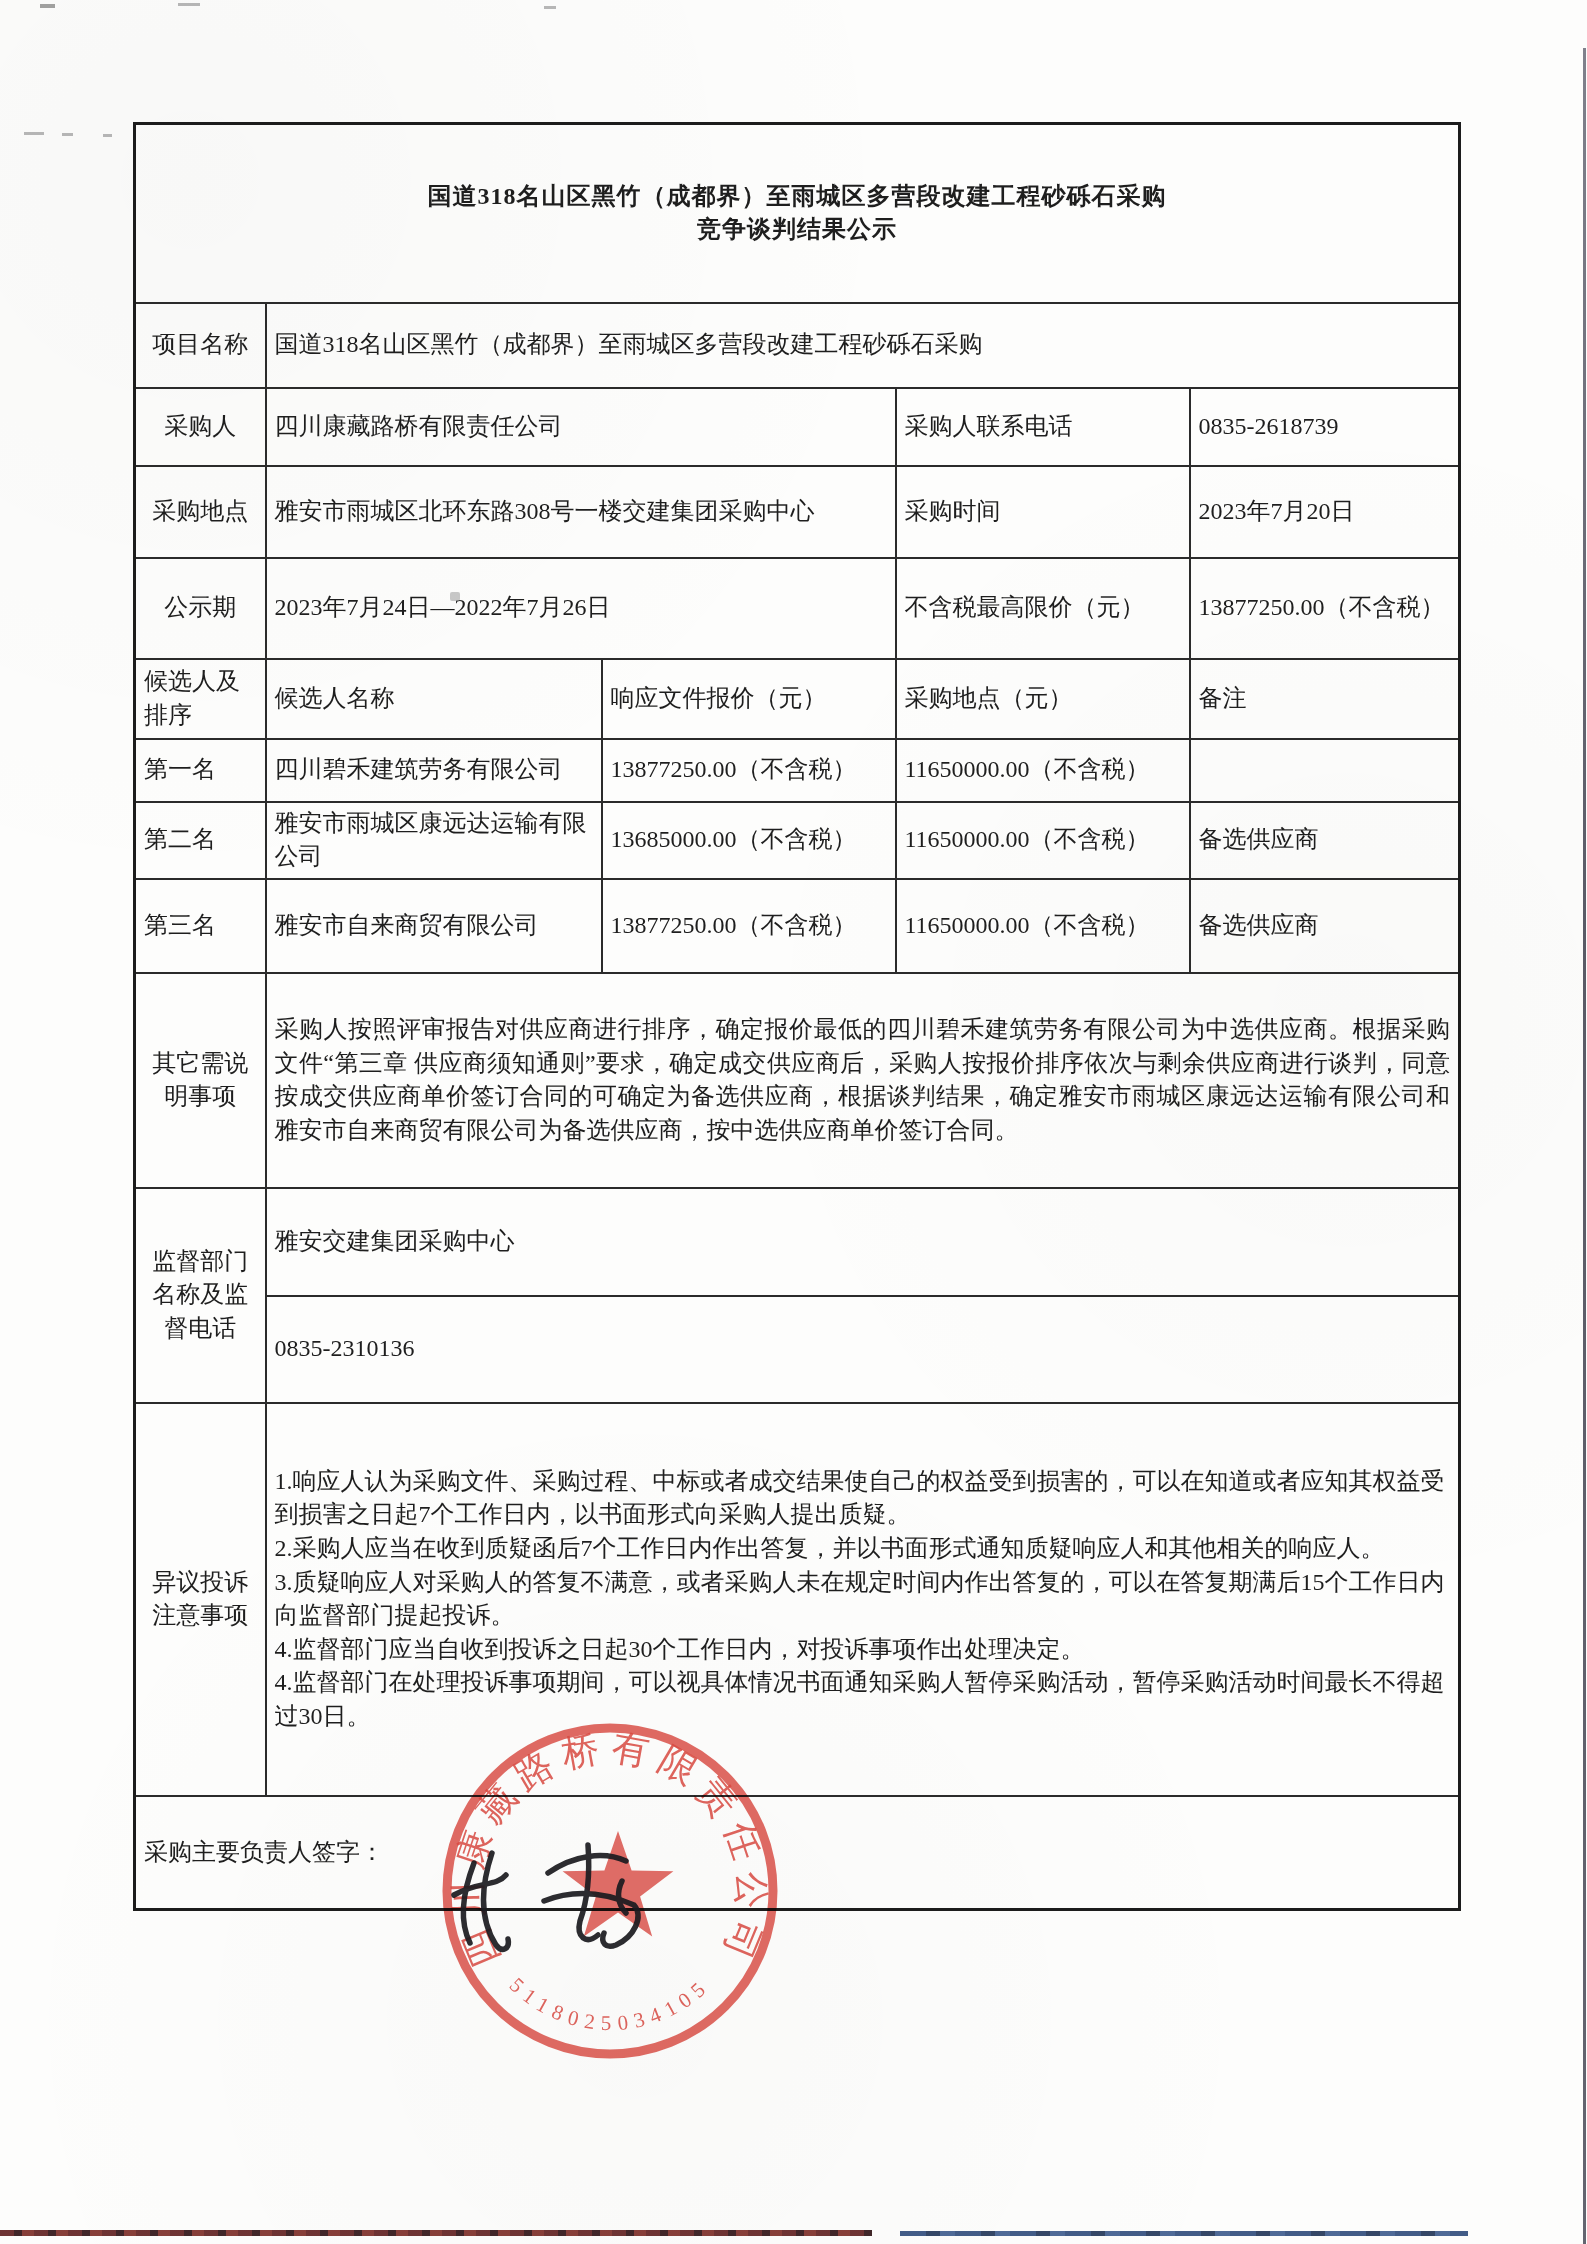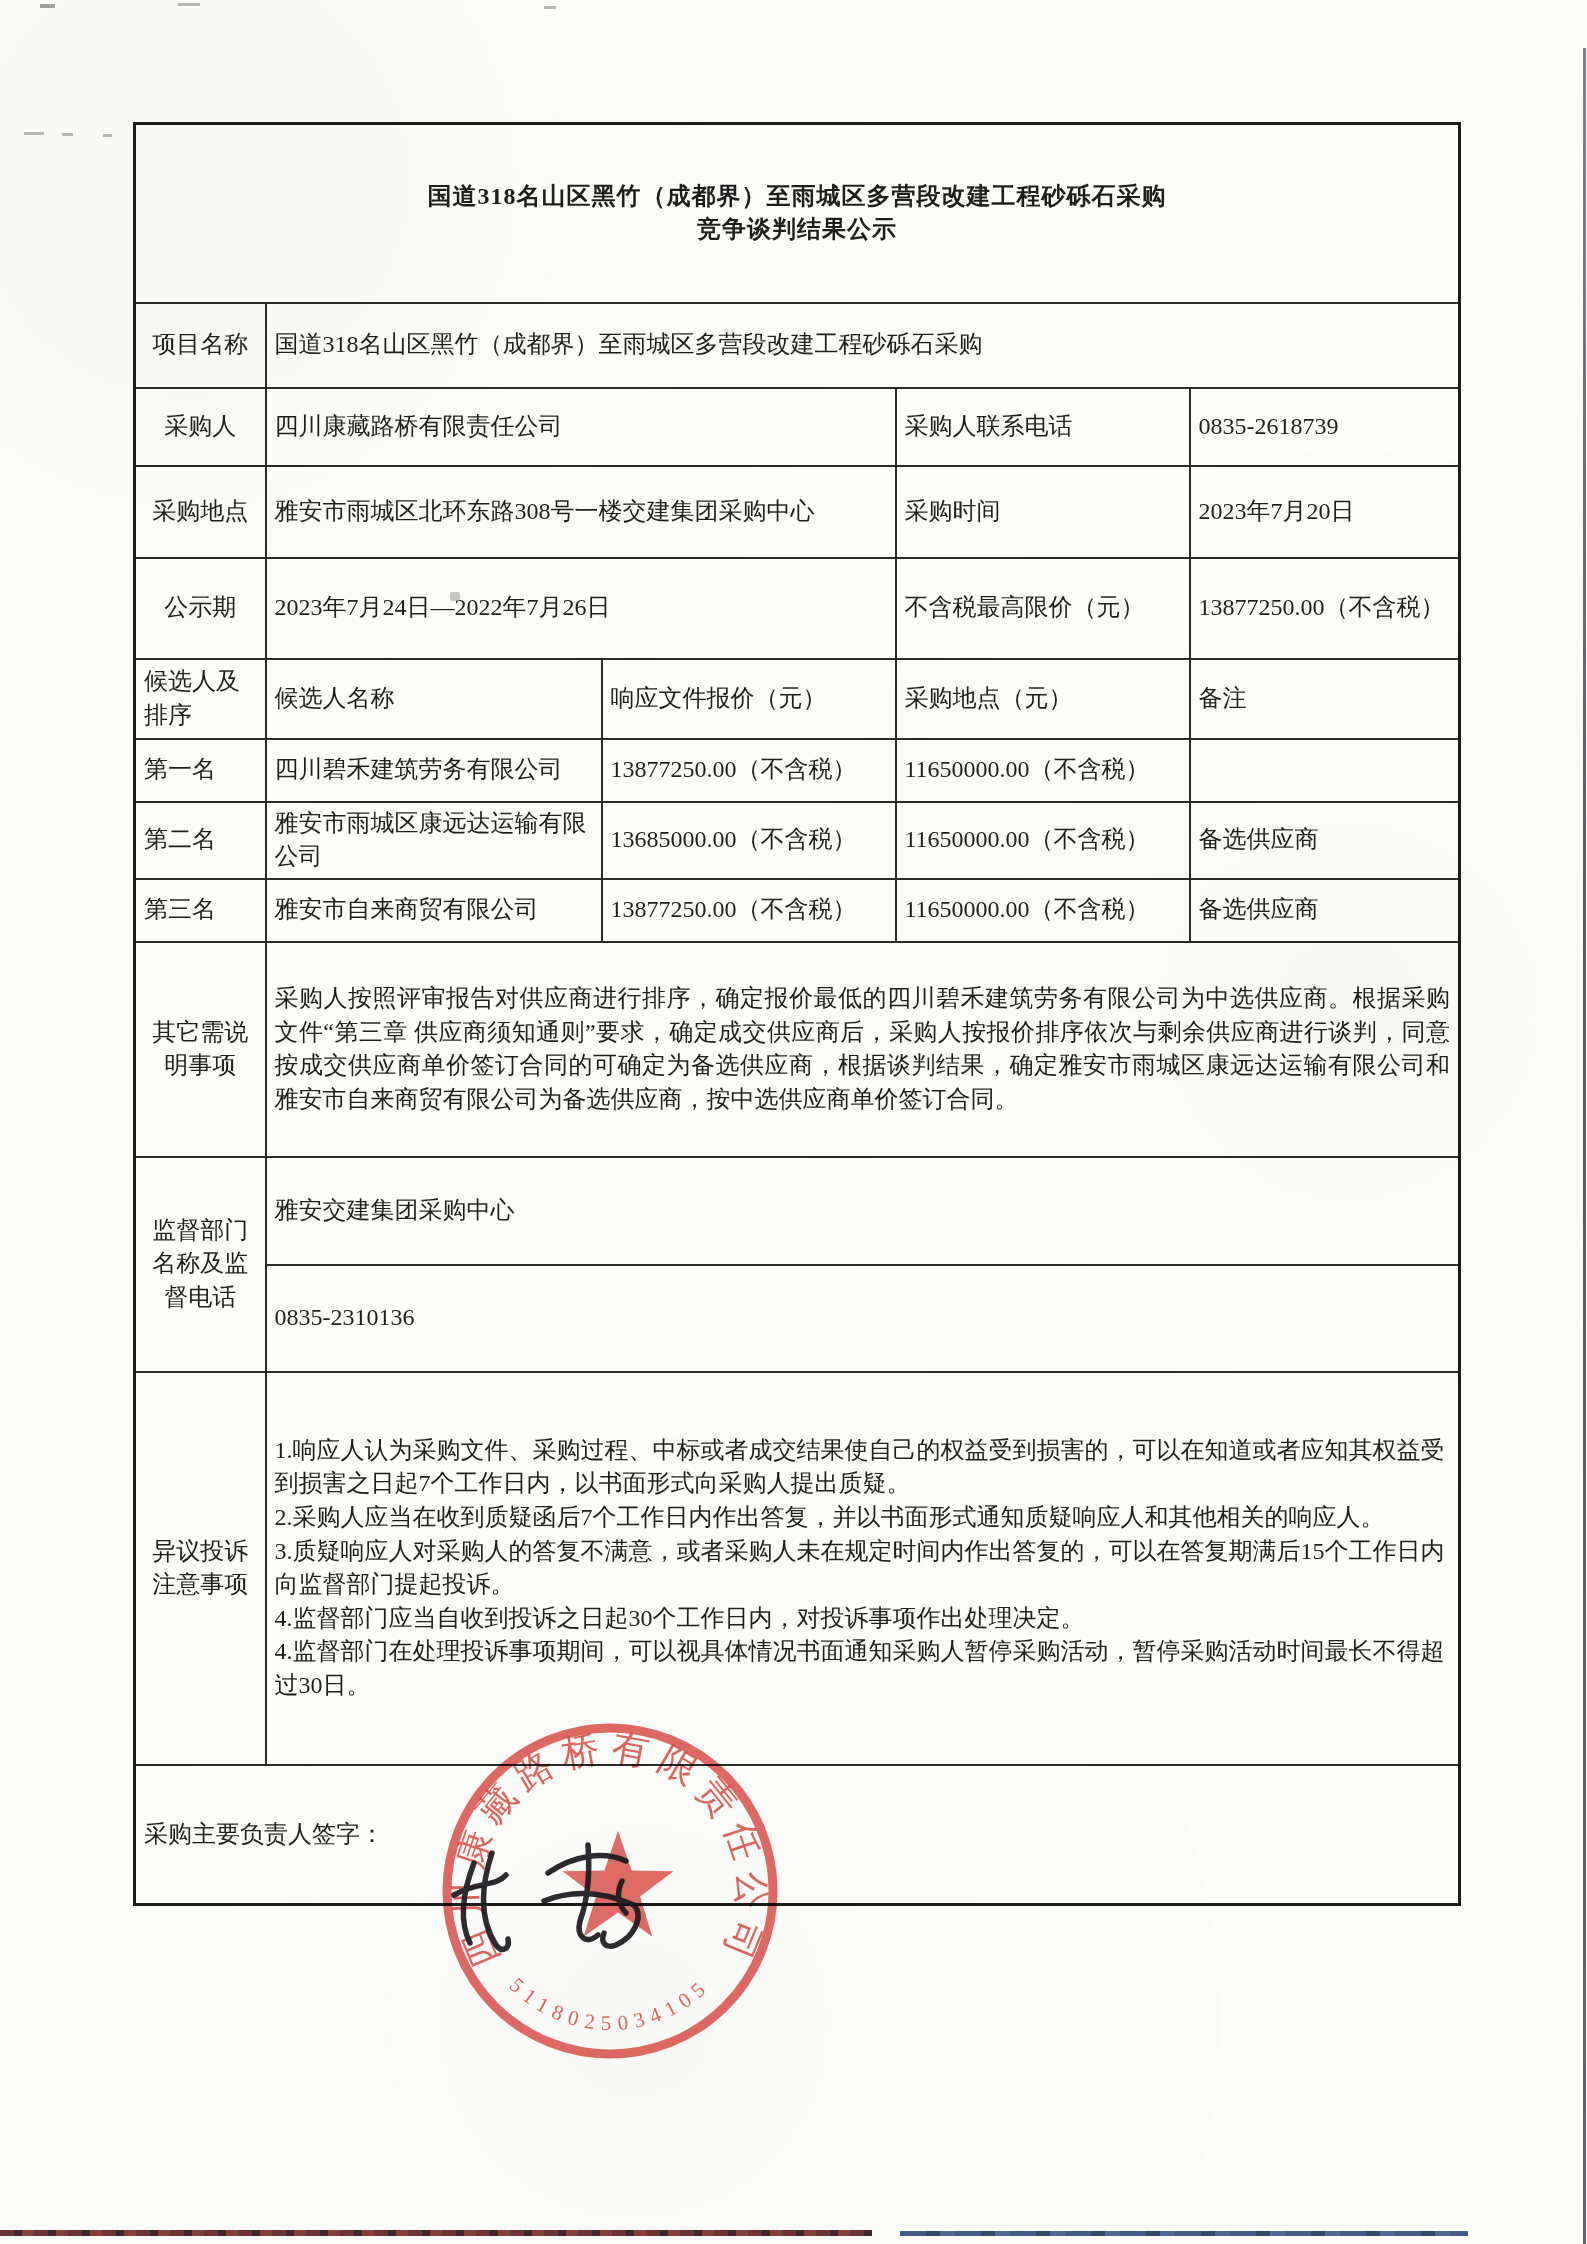--- a/index.html
+++ b/index.html
@@ -149,21 +149,21 @@
     </tr>
 
     <tr style="height:77px">
       <td class="c rank2">第二名</td>
       <td class="c">雅安市雨城区康远达运输有限公司</td>
       <td class="c">13685000.00（不含税）</td>
       <td class="c">11650000.00（不含税）</td>
       <td class="c">备选供应商</td>
     </tr>
 
-    <tr style="height:63px">
+    <tr style="height:94px">
       <td class="c">第三名</td>
       <td class="c">雅安市自来商贸有限公司</td>
       <td class="c">13877250.00（不含税）</td>
       <td class="c">11650000.00（不含税）</td>
       <td class="c">备选供应商</td>
     </tr>
 
     <tr style="height:215px">
       <td class="lbl thick-top">其它需说明事项</td>
       <td colspan="4" class="justify thick-top">采购人按照评审报告对供应商进行排序，确定报价最低的四川碧禾建筑劳务有限公司为中选供应商。根据采购文件“第三章 供应商须知通则”要求，确定成交供应商后，采购人按报价排序依次与剩余供应商进行谈判，同意按成交供应商单价签订合同的可确定为备选供应商，根据谈判结果，确定雅安市雨城区康远达运输有限公司和雅安市自来商贸有限公司为备选供应商，按中选供应商单价签订合同。</td>
@@ -181,21 +181,21 @@
       <td class="lbl thick-top">异议投诉注意事项</td>
       <td colspan="4" class="complaint-cell thick-top">
         <div>1.响应人认为采购文件、采购过程、中标或者成交结果使自己的权益受到损害的，可以在知道或者应知其权益受到损害之日起7个工作日内，以书面形式向采购人提出质疑。</div>
         <div>2.采购人应当在收到质疑函后7个工作日内作出答复，并以书面形式通知质疑响应人和其他相关的响应人。</div>
         <div>3.质疑响应人对采购人的答复不满意，或者采购人未在规定时间内作出答复的，可以在答复期满后15个工作日内向监督部门提起投诉。</div>
         <div>4.监督部门应当自收到投诉之日起30个工作日内，对投诉事项作出处理决定。</div>
         <div>4.监督部门在处理投诉事项期间，可以视具体情况书面通知采购人暂停采购活动，暂停采购活动时间最长不得超过30日。</div>
       </td>
     </tr>
 
-    <tr style="height:140px">
+    <tr style="height:114px">
       <td colspan="5" class="sig-label thick4-top">采购主要负责人签字：</td>
     </tr>
   </tbody>
     </table>
 
   <div class="stamp">
     <svg width="352" height="352" viewBox="0 0 352 352">
       <defs>
         <path id="arcTop" d="M 64.4 239.5 A 129 129 0 1 1 287.6 239.5" fill="none"></path>
         <path id="arcBottom" d="M 77.5 274.6 A 140 140 0 0 0 274.5 274.6" fill="none"></path>

